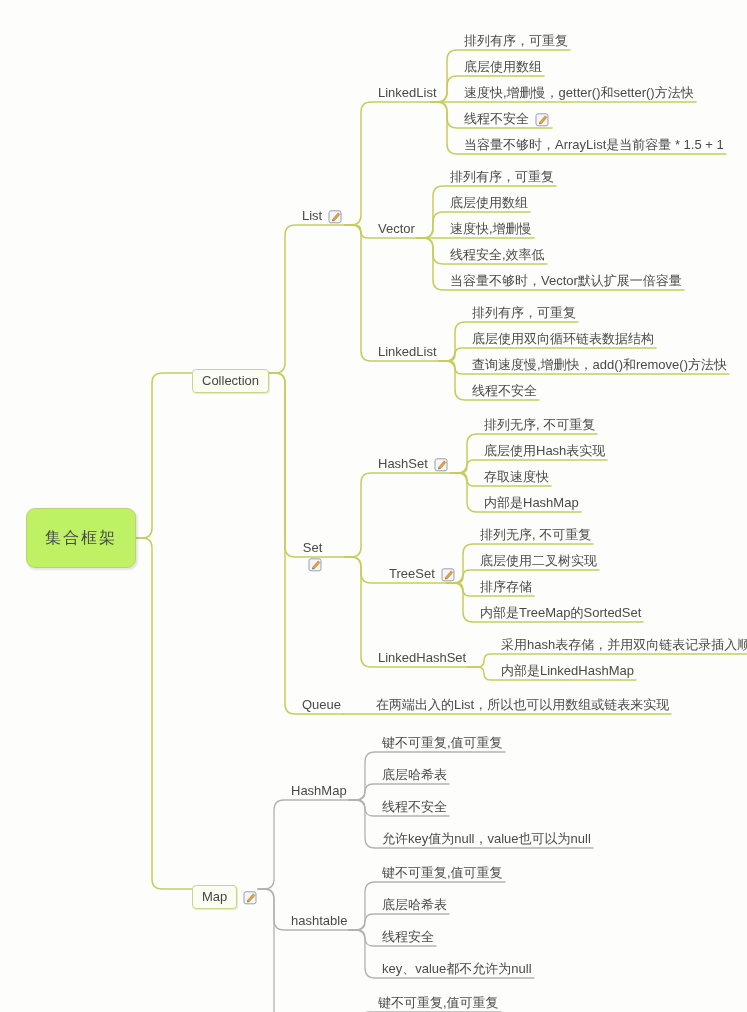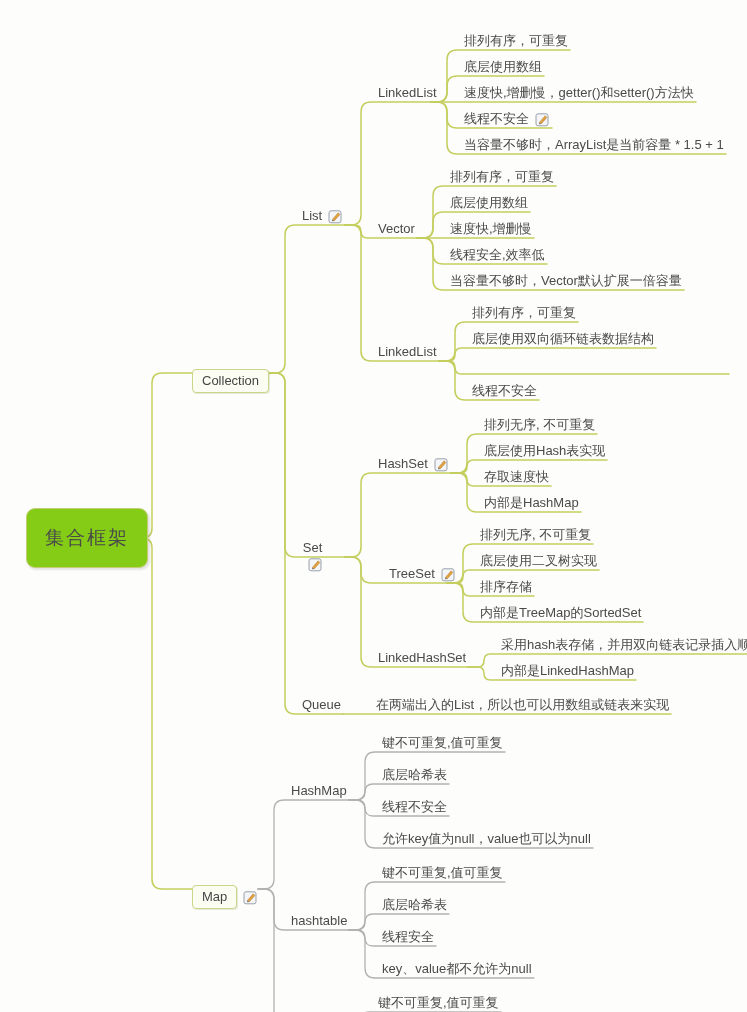--- a/index.html
+++ b/index.html
@@ -12,22 +12,22 @@
   .plain{height:18px;font-size:13px;line-height:18px;color:#4a4a4a;padding:0 2px 0 3px;}
   .plain .txt{display:inline-block;}
   .boxwrap{height:40px;}
   .box{
     display:inline-block;font-size:13px;line-height:20px;color:#454545;
     padding:1px 9px;background:#fcfdf2;border:1px solid #ccd48a;border-radius:4px;
     box-shadow:1px 1px 1px rgba(130,140,60,0.18);
   }
   .rootwrap{height:36px;}
   .rootbox{
-    display:inline-block;font-size:19px;line-height:30px;color:#4a4a4a;letter-spacing:2px;
-    padding:14px 18px;background:#84cc16;border:1.5px solid #c4cd75;border-radius:9px;
+    display:inline-block;font-size:16px;line-height:30px;color:#4a4a4a;letter-spacing:2px;
+    padding:14px 18px;background:#bef264;border:1.5px solid #c4cd75;border-radius:9px;
     box-shadow:1.5px 2px 2px rgba(0,0,0,0.10);
   }
   .note-ic{display:inline-block;width:15px;height:15px;margin-left:6px;line-height:0;}
 </style>
 </head>
 <body>
 
 <div id="stage">
   <svg id="wires" width="747" height="1012" xmlns="http://www.w3.org/2000/svg">
       <path d="M 136 538 H 142.0 Q 152 538 152 528.0 V 383.0 Q 152 373 162.0 373 H 192" fill="none" stroke="#c4ce5e" stroke-width="1.5" stroke-linecap="round"></path>
@@ -137,20 +137,23 @@
     </div>
     <div class="node plain" style="left: 375px; top: 343px;">
       <span class="txt">LinkedList</span>
     </div>
     <div class="node plain" style="left: 469px; top: 304px;">
       <span class="txt">排列有序，可重复</span>
     </div>
     <div class="node plain" style="left: 469px; top: 330px; justify-content: center;">
       <span class="txt">底层使用双向循环链表数据结构</span>
     </div>
+    <div class="node plain" style="left: 469px; top: 356px;">
+      <span class="txt">查询速度慢,增删快，add()和remove()方法快</span>
+    </div>
     <div class="node plain" style="left: 469px; top: 382px;">
       <span class="txt">线程不安全</span>
     </div>
     <div class="node plain" style="left: 299px; top: 539px; flex-direction: column;">
       <span class="txt">Set</span>
       <span class="note-ic"><svg viewBox="0 0 15 15" width="15" height="15">
           <rect x="1" y="1.8" width="12" height="12" rx="2" fill="#f3f5f8" stroke="#99a1ac" stroke-width="1"></rect>
           <path d="M4.4 10.4 L10.2 3.8 L11.9 5.5 L6.1 12 Z" fill="#e3a23d" stroke="#a9772b" stroke-width="0.5"></path>
           <path d="M4.4 10.4 L4.1 12.3 L6.1 12 Z" fill="#63676e"></path>
         </svg></span>

